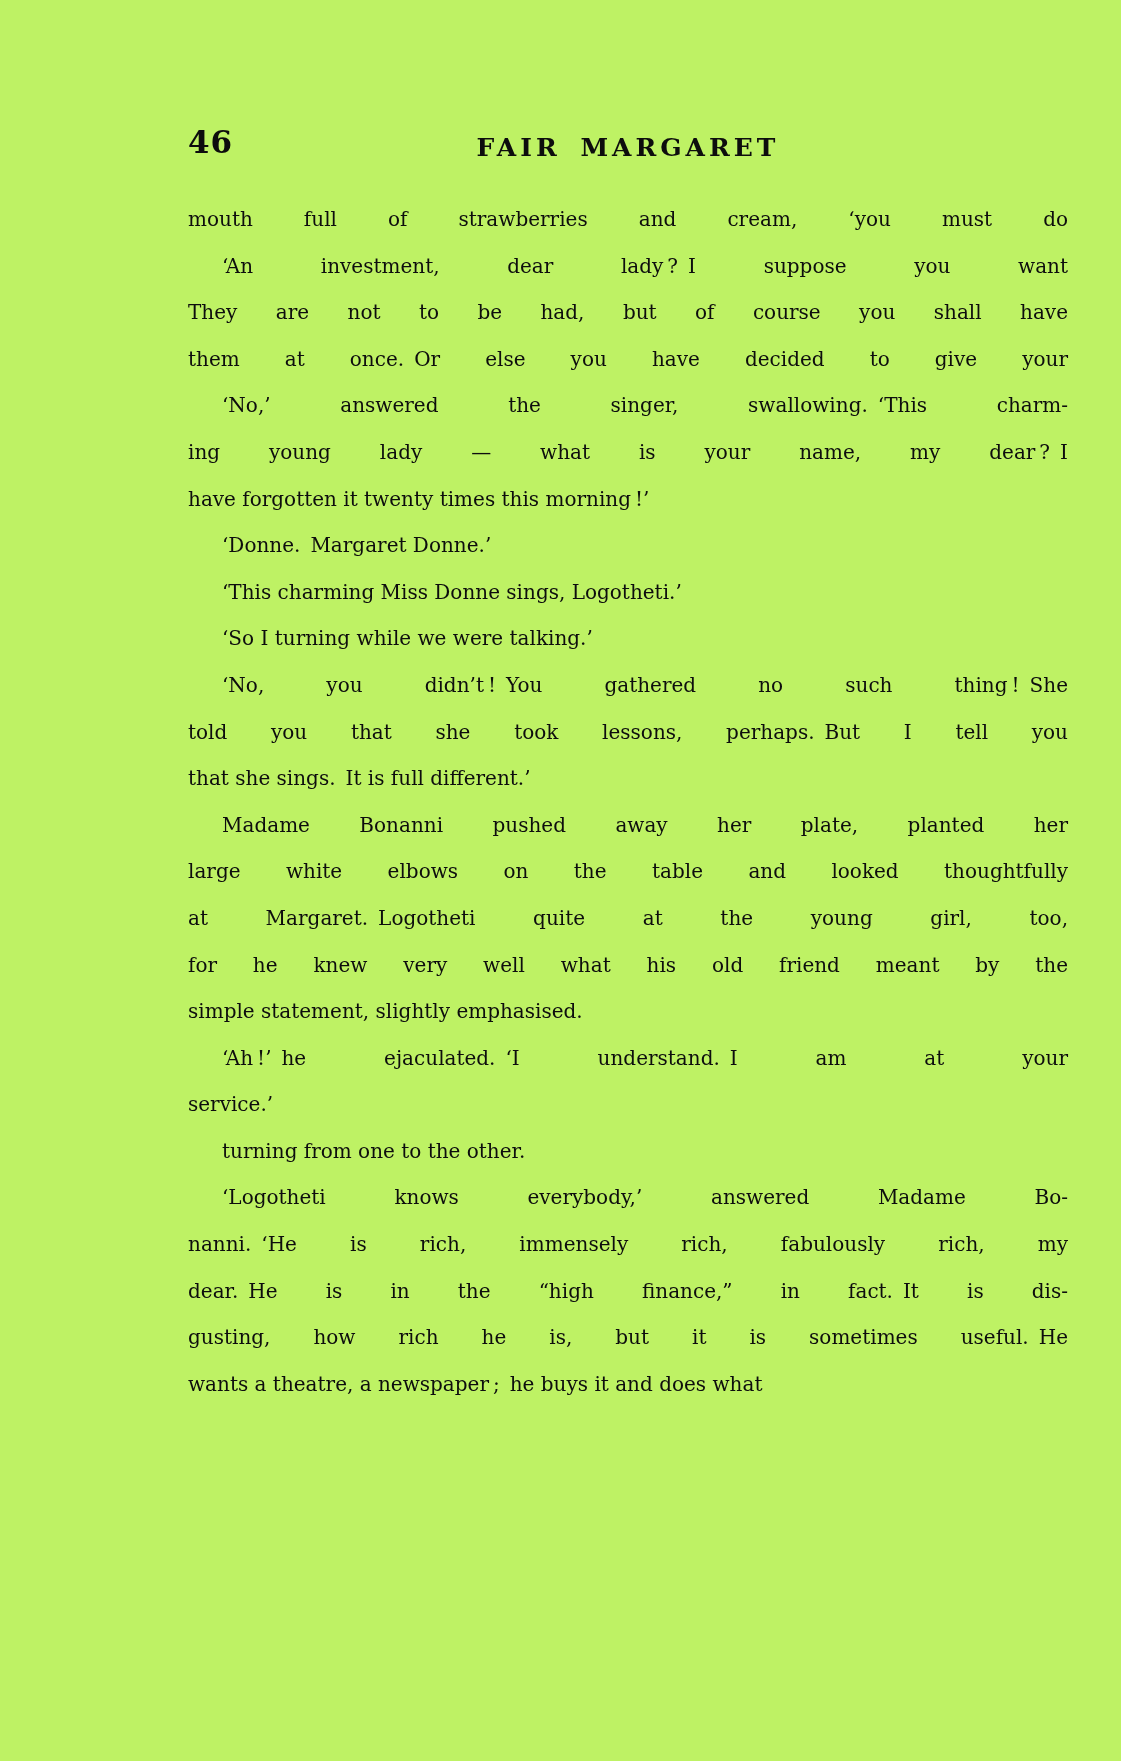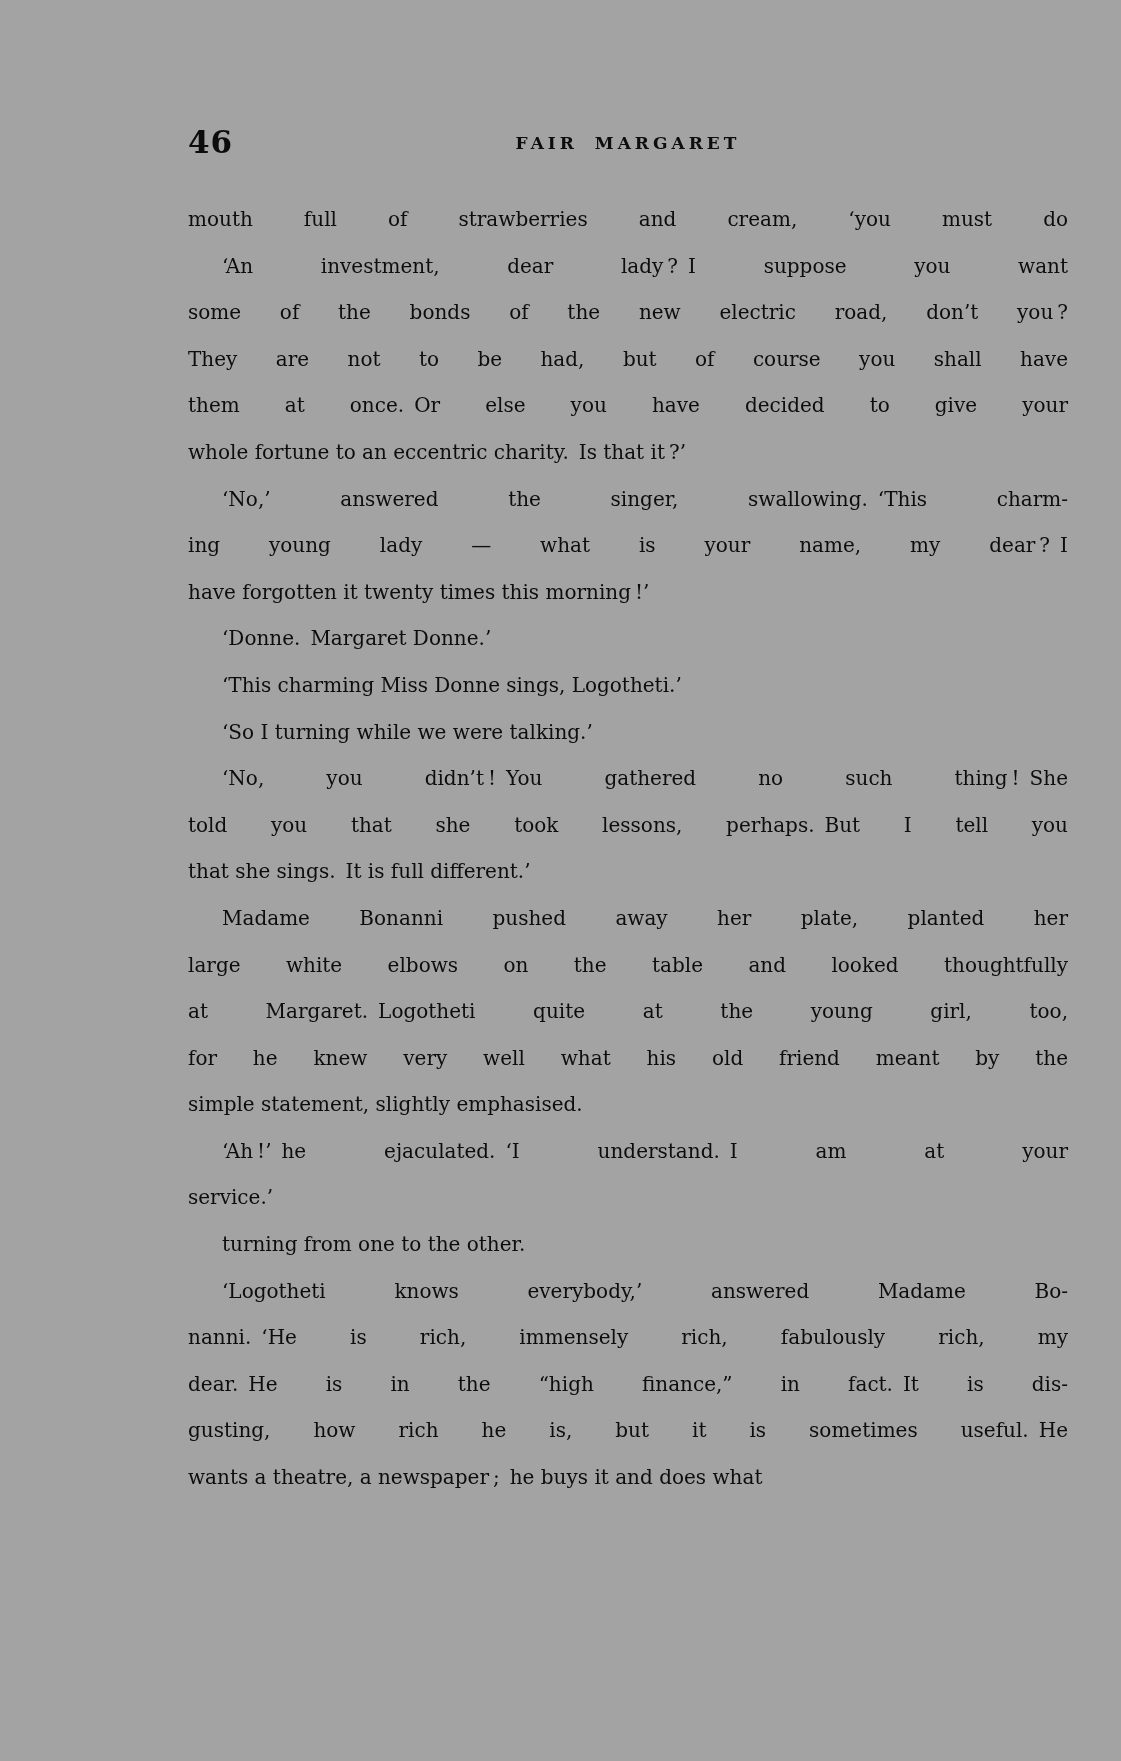--- a/index.html
+++ b/index.html
@@ -4,21 +4,21 @@
 <style>
   html, body {
     margin: 0;
     padding: 0;
     background: #ffffff;
   }
   .page {
     position: relative;
     width: 1121px;
     height: 1761px;
-    background: #a3a3a3;
+    background: #bef264;
     color: #0d0d0d;
     font-family: "DejaVu Serif", serif;
     overflow: hidden;
   }
   .running-head {
     position: absolute;
     left: 188px;
     top: 0;
     width: 880px;
     height: 175px;
@@ -30,21 +30,21 @@
     font-size: 31px;
     font-weight: 700;
     letter-spacing: 1px;
   }
   .running-title {
     position: absolute;
     left: 0;
     right: 0;
     top: 133px;
     text-align: center;
-    font-size: 17px;
+    font-size: 25px;
     font-weight: 700;
     letter-spacing: 4px;
     word-spacing: 7px;
   }
   .body-text {
     position: absolute;
     left: 188px;
     top: 196px;
     width: 880px;
     font-size: 20px;
@@ -69,24 +69,22 @@
   <div class="running-head">
     <span class="page-number">46</span>
     <span class="running-title">FAIR MARGARET</span>
   </div>
   <div class="body-text" id="body-text">
       <div class="para">
         <div class="line">mouth full of strawberries and cream, ‘you must do</div>
       </div>
       <div class="para indent">
         <div class="line">‘An investment, dear lady ? I suppose you want</div>
-        <div class="line">some of the bonds of the new electric road, don’t you ?</div>
         <div class="line">They are not to be had, but of course you shall have</div>
         <div class="line">them at once. Or else you have decided to give your</div>
-        <div class="line last">whole fortune to an eccentric charity. Is that it ?’</div>
       </div>
       <div class="para indent">
         <div class="line">‘No,’ answered the singer, swallowing. ‘This charm-</div>
         <div class="line">ing young lady — what is your name, my dear ? I</div>
         <div class="line last">have forgotten it twenty times this morning !’</div>
       </div>
       <div class="para indent">
         <div class="line last">‘Donne. Margaret Donne.’</div>
       </div>
       <div class="para indent">

